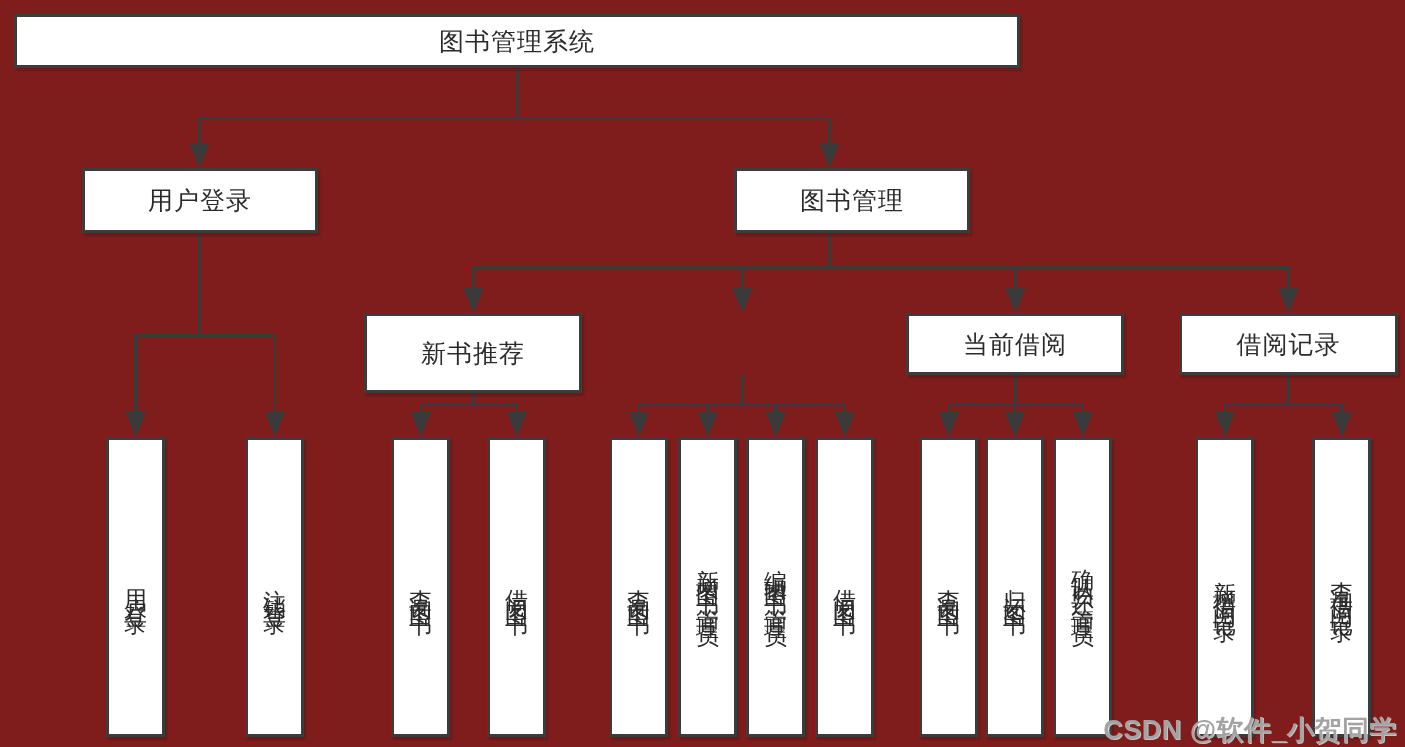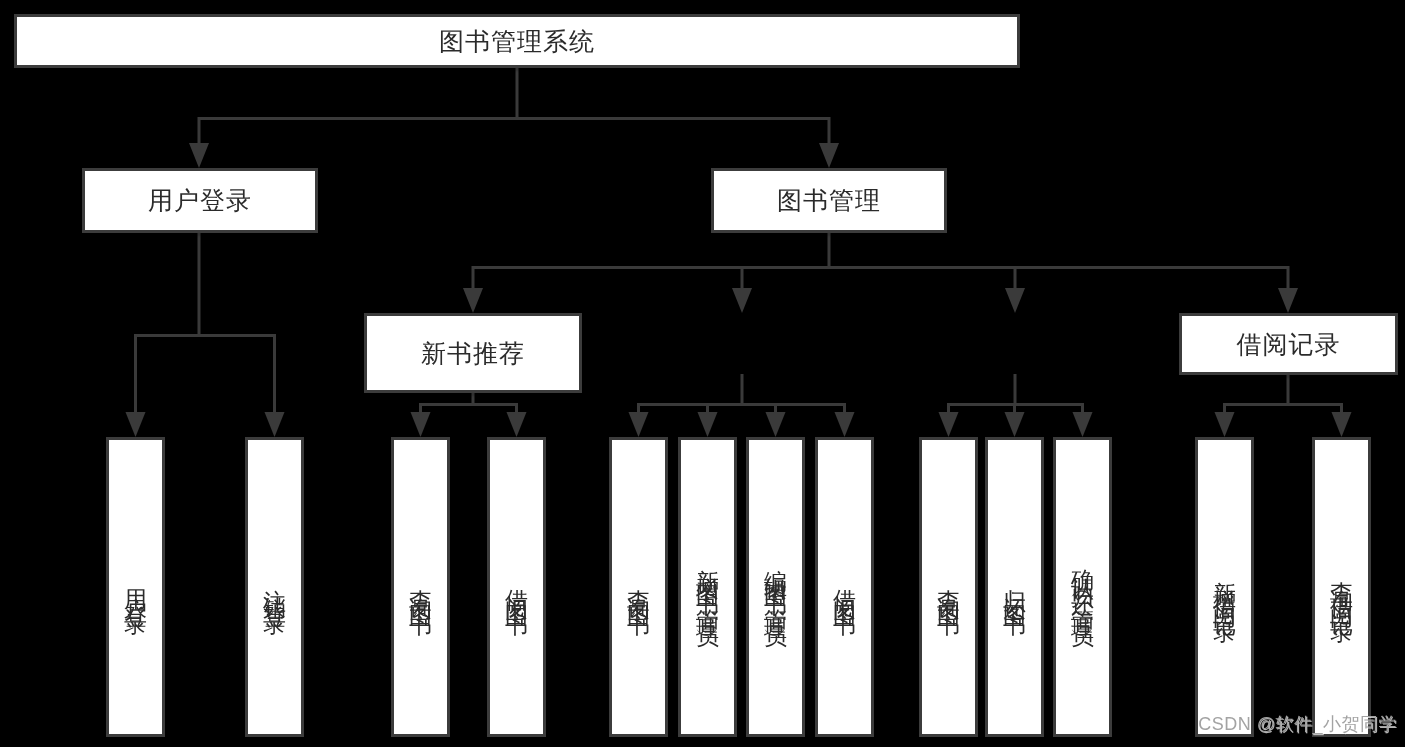--- a/index.html
+++ b/index.html
@@ -1,21 +1,21 @@
 <!DOCTYPE html>
 <html><head>
 <meta charset="utf-8">
 <title>图书管理系统</title>
 <style>
   html, body { margin: 0; padding: 0; background: #ffffff; }
   .canvas {
     position: relative;
     width: 1405px;
     height: 747px;
-    background: #000000;
+    background: #7f1d1d;
     font-family: "Liberation Sans", "DejaVu Sans", sans-serif;
     overflow: hidden;
   }
   svg.connectors {
     position: absolute;
     left: 0; top: 0;
     width: 1405px; height: 747px;
   }
   .node {
     position: absolute;
@@ -33,25 +33,26 @@
     writing-mode: vertical-rl;
     text-orientation: upright;
     font-size: 23px;
     letter-spacing: 8px;
     line-height: 1;
   }
   .watermark {
     position: absolute;
     right: 8px;
     top: 712px;
-    font-size: 18px;
+    font-size: 27px;
     color: #a3a3a3;
     letter-spacing: 0.5px;
     z-index: 5;
     text-shadow: 1px 1px 0 rgba(255,255,255,0.7);
+    font-weight: bold;
   }
 </style>
 </head>
 <body>
 
 <div class="canvas">
 
   <svg class="connectors" viewBox="0 0 1405 747" xmlns="http://www.w3.org/2000/svg">
     <g stroke="#3a3a3a" stroke-width="3" fill="none">
 
@@ -118,26 +119,29 @@
     </g>
   </svg>
 
   <div class="node h" style="left:14px;top:14px;width:1006px;height:54px;">
     <span>图书管理系统</span>
   </div>
 
   <div class="node h" style="left:82px;top:168px;width:236px;height:65px;">
     <span>用户登录</span>
   </div>
-  <div class="node h" style="left:711px;top:168px;width:236px;height:65px;">
+  <div class="node h" style="left:734px;top:168px;width:236px;height:65px;">
     <span>图书管理</span>
   </div>
 
   <div class="node h" style="left:364px;top:313px;width:218px;height:80px;">
     <span>新书推荐</span>
+  </div>
+  <div class="node h" style="left:906px;top:313px;width:218px;height:62px;">
+    <span>当前借阅</span>
   </div>
   <div class="node h" style="left:1179px;top:313px;width:219px;height:62px;">
     <span>借阅记录</span>
   </div>
 
   <div class="node v" style="left:106px;top:437px;width:59px;height:300px;">
     <span>用户登录</span>
   </div>
   <div class="node v" style="left:245px;top:437px;width:59px;height:300px;">
     <span>注销登录</span>

